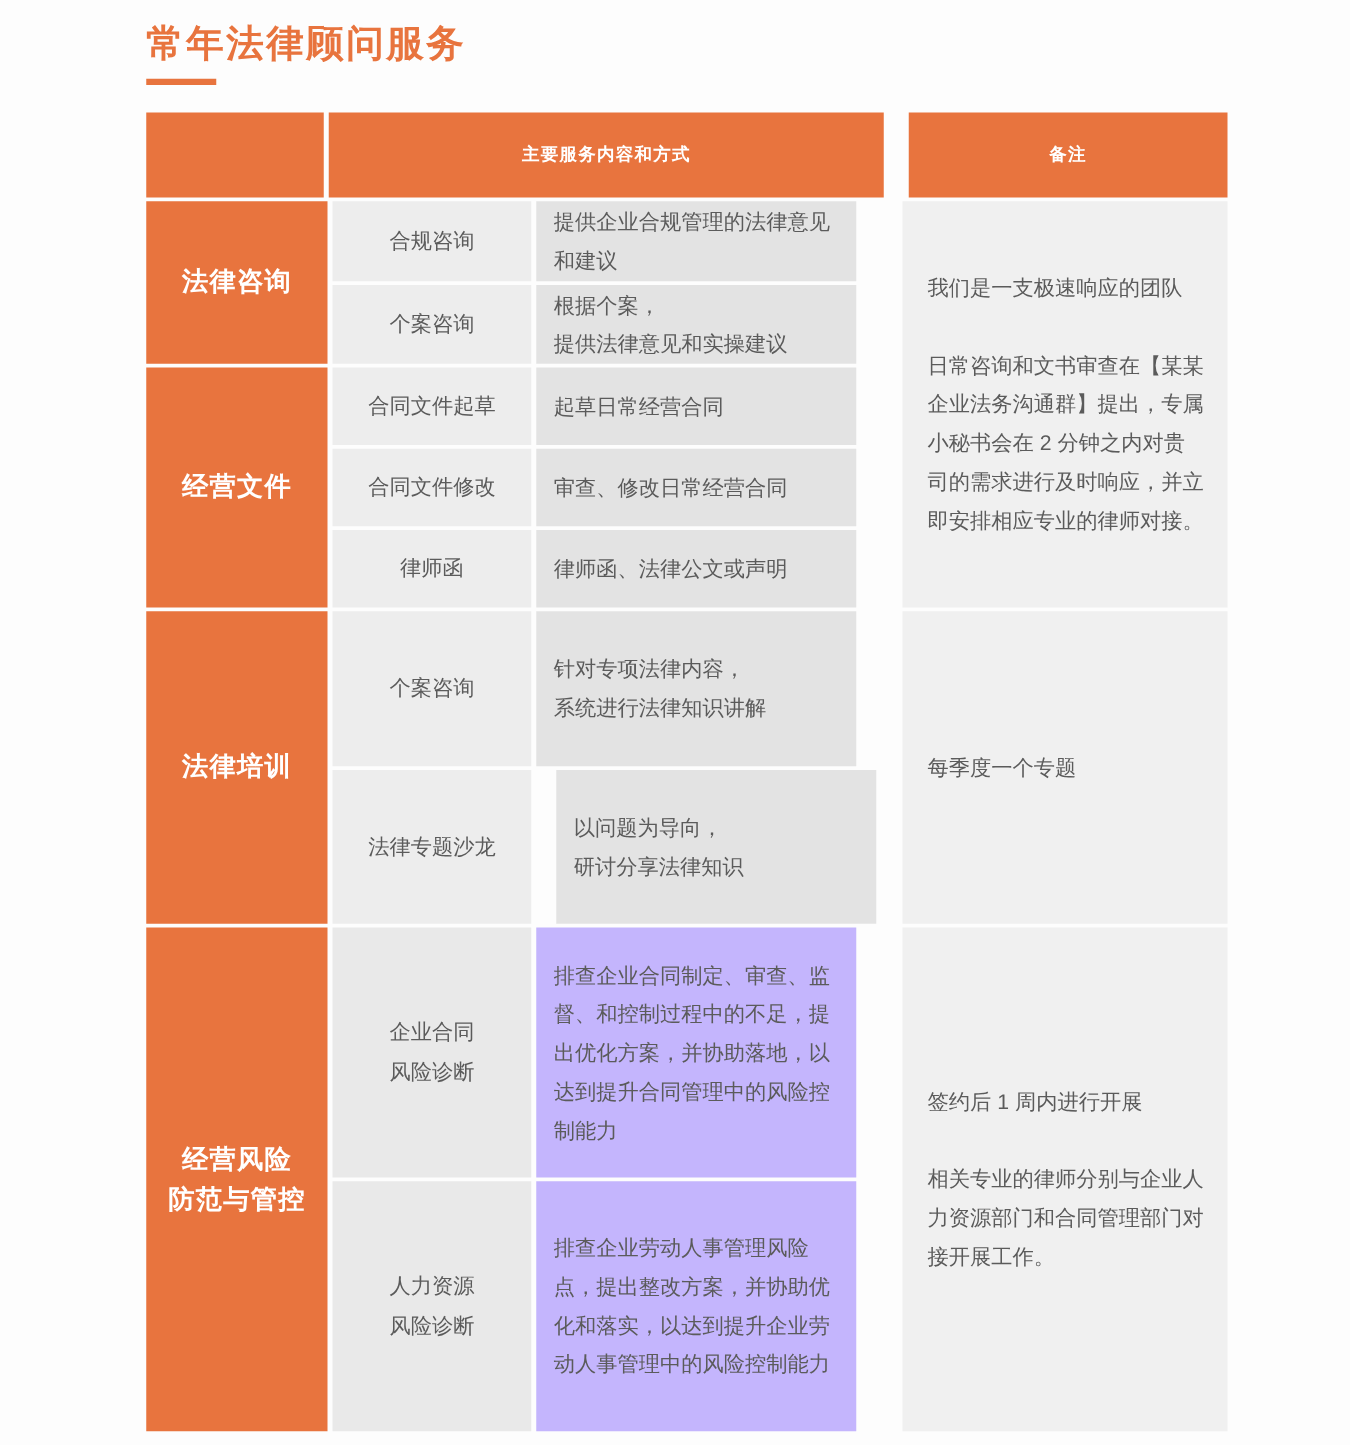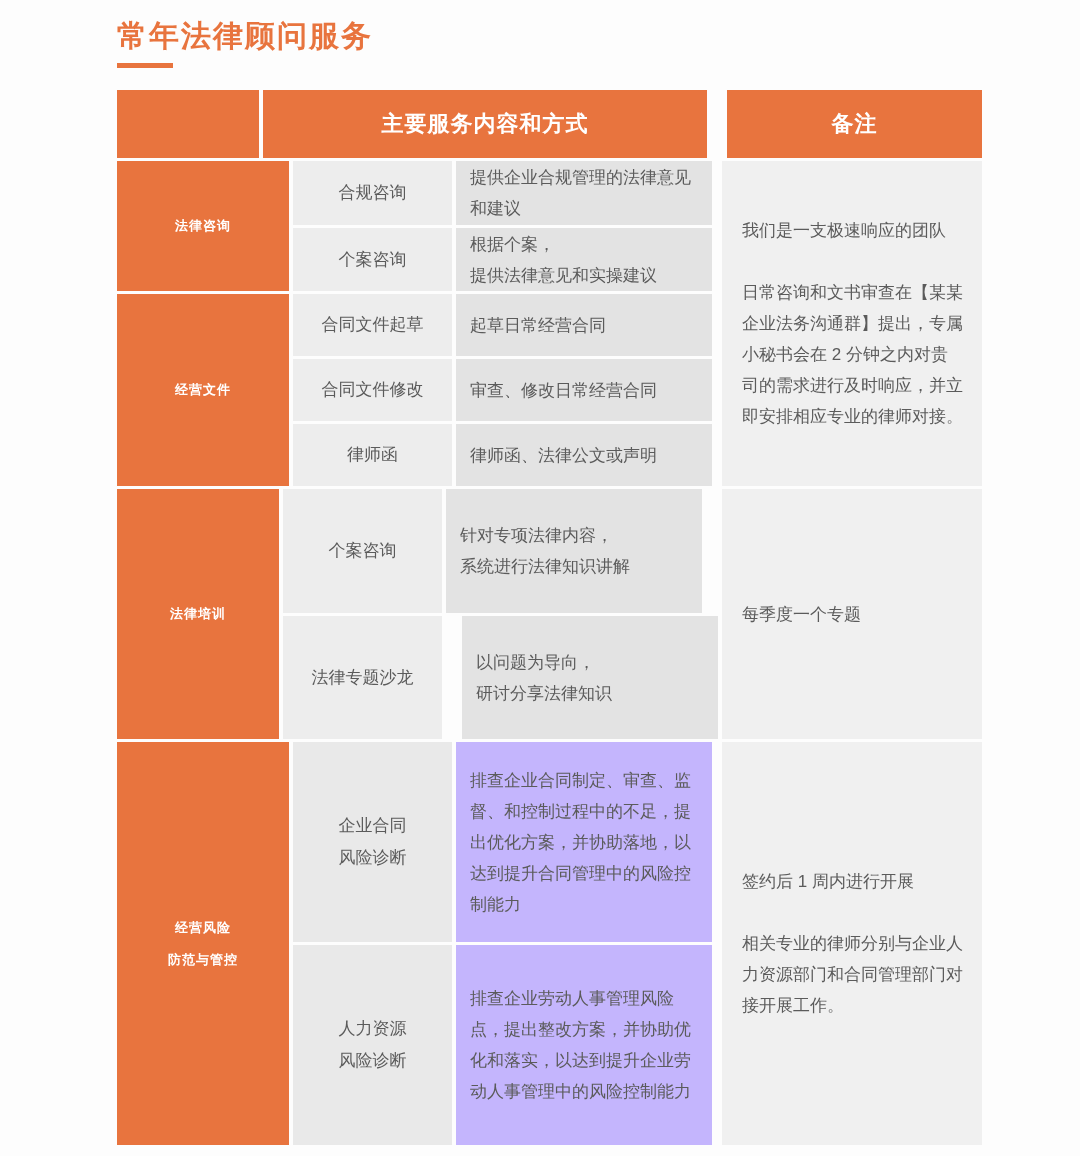--- a/index.html
+++ b/index.html
@@ -22,43 +22,43 @@
   }
   .title-underline{
     width:56px;height:5px;background:#e8743e;margin-top:8px;margin-bottom:22px;
   }
 
   .lx-table{width:865px;}
 
   
   .header-row{display:flex;height:68px;margin-bottom:3px;}
   .hcell{
-    background:#e8743e;color:#ffffff;font-weight:bold;font-size:22px;
+    background:#e8743e;color:#ffffff;font-weight:bold;font-size:14px;
     display:flex;align-items:center;justify-content:center;letter-spacing:1px;
   }
   .hc-cat{width:145px;}
   .hc-main{width:452px;margin-left:4px;}
   .hc-remark{width:260px;margin-left:20px;}
 
   
   .band{display:flex;margin-bottom:3px;}
   .band-left{width:601px;}
   .band-remark{
     width:260px;margin-left:4px;background:#f0f0f0;
     display:flex;align-items:center;
     padding:18px 18px 18px 20px;
     font-size:17px;line-height:31px;
     white-space:pre-line;
   }
 
   .section{display:flex;}
   .section + .section{margin-top:3px;}
   .section-cat{
-    width:172px;background:#e8743e;color:#ffffff;
-    font-weight:bold;font-size:13px;line-height:32px;letter-spacing:1px;
+    width:145px;background:#e8743e;color:#ffffff;
+    font-weight:bold;font-size:21px;line-height:32px;letter-spacing:1px;
     display:flex;align-items:center;justify-content:center;
     text-align:center;white-space:pre-line;
   }
   .section-rows{margin-left:4px;flex:1;display:flex;flex-direction:column;}
   .srow{display:flex;}
   .srow + .srow{margin-top:3px;}
 
   .cell-label{
     width:159px;background:#ededed;
     display:flex;align-items:center;justify-content:center;

